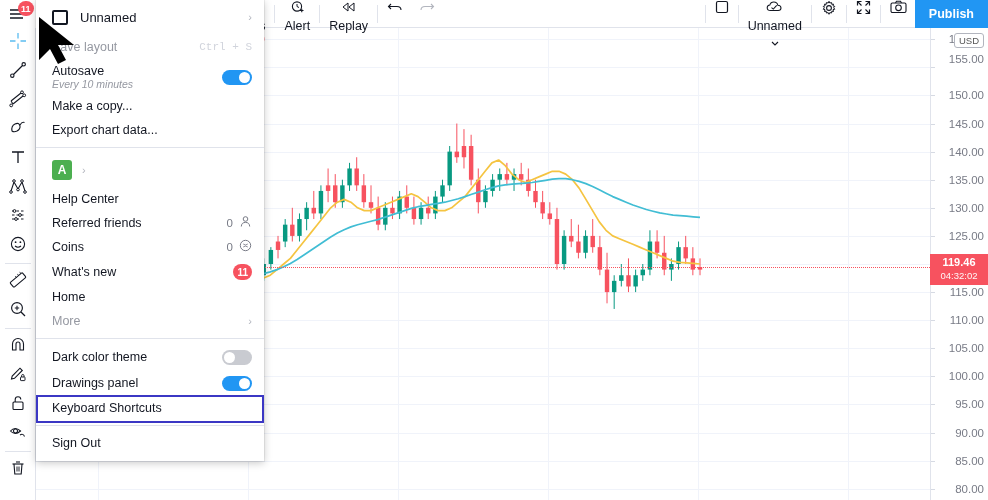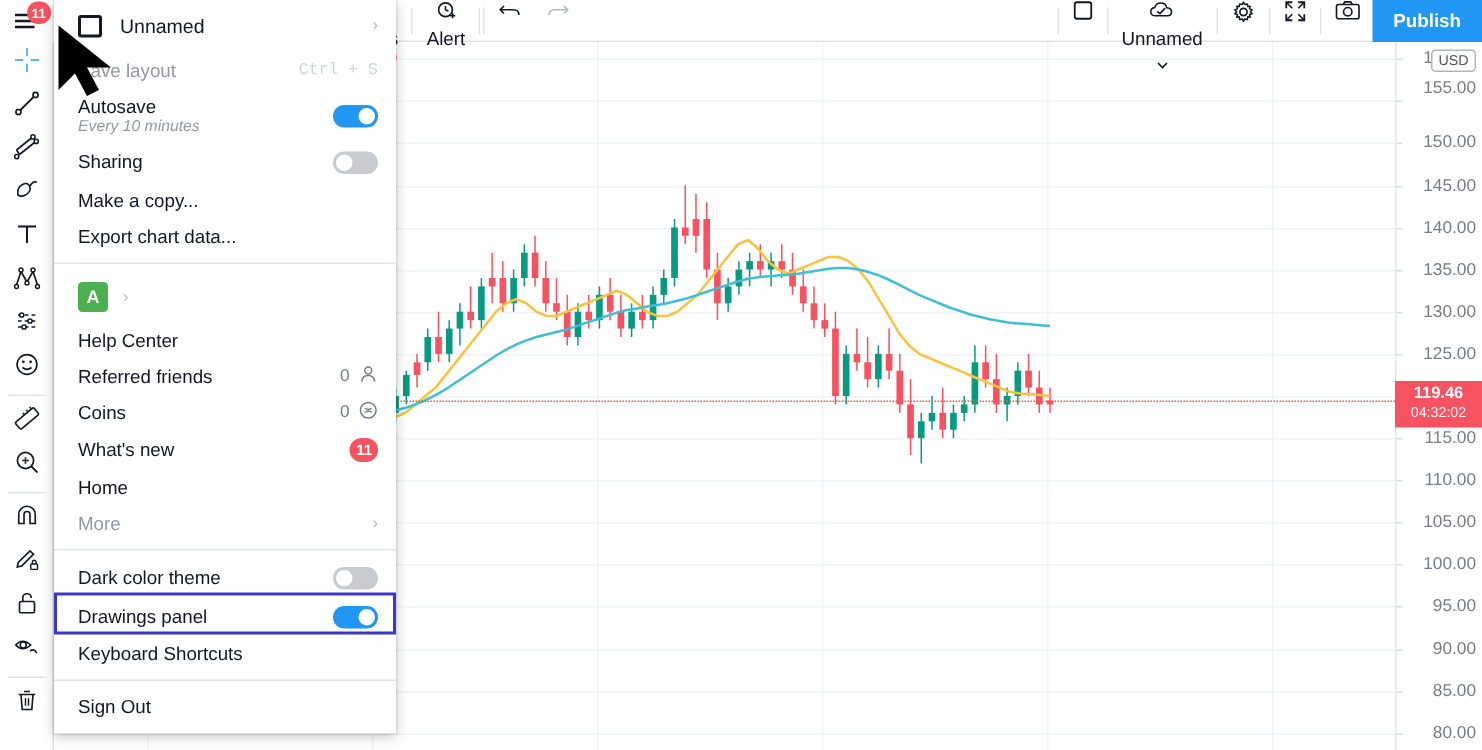--- a/index.html
+++ b/index.html
@@ -219,20 +219,28 @@
         <svg width="15" height="14" viewBox="0 0 15 14">
             <circle cx="7" cy="6.5" r="4.6" stroke="#131722" stroke-width="1.1" fill="none"></circle>
             <path d="M7 4 L7 6.5 L9 7.5" stroke="#131722" stroke-width="1" fill="none"></path>
             <path d="M10 10.5 L13.5 10.5 M11.75 8.8 L11.75 12.2" stroke="#131722" stroke-width="1.1" fill="none"></path>
           </svg>
       </span>
       <span>Alert</span>
     </div>
     <div class="tb-sep"></div>
 
+    <div class="tb-btn">
+      <span class="tb-ico">
+        <svg width="15" height="14" viewBox="0 0 15 14">
+            <path d="M7 3 L2 7 L7 11 Z M13 3 L8 7 L13 11 Z" stroke="#131722" stroke-width="1" fill="none"></path>
+          </svg>
+      </span>
+      <span>Replay</span>
+    </div>
     <div class="tb-sep"></div>
 
     <div class="tb-btn">
       <span class="tb-ico">
         <svg width="16" height="14" viewBox="0 0 16 14">
             <path d="M4 4 L1.5 6.5 L4 9" stroke="#131722" stroke-width="1.1" fill="none"></path>
             <path d="M1.5 6.5 L10 6.5 Q14 6.5 14 10" stroke="#131722" stroke-width="1.1" fill="none"></path>
           </svg>
       </span>
     </div>
@@ -738,26 +746,20 @@
     <div class="m-row tall">
       <div class="m-stack">
         <span class="lbl">Autosave</span>
         <span class="sub">Every 10 minutes</span>
       </div>
       <div class="toggle on">
           <div class="knob"></div>
         </div>
     </div>
 
-    <div class="m-row" style="height:28px">
-      <span class="lbl">Sharing</span>
-      <div class="toggle off">
-          <div class="knob"></div>
-        </div>
-    </div>
 
     <div class="m-row">
       <span class="lbl">Make a copy...</span>
     </div>
     <div class="m-row">
       <span class="lbl">Export chart data...</span>
     </div>
 
     <div class="m-sep"></div>
 

